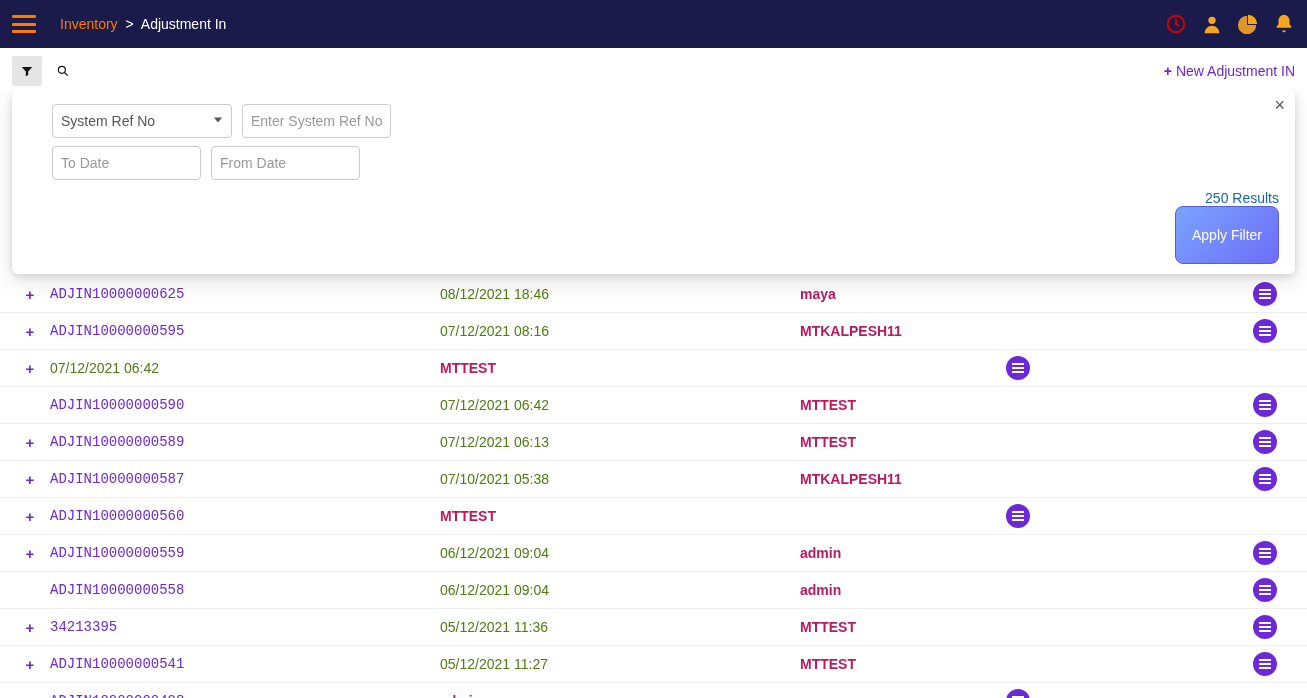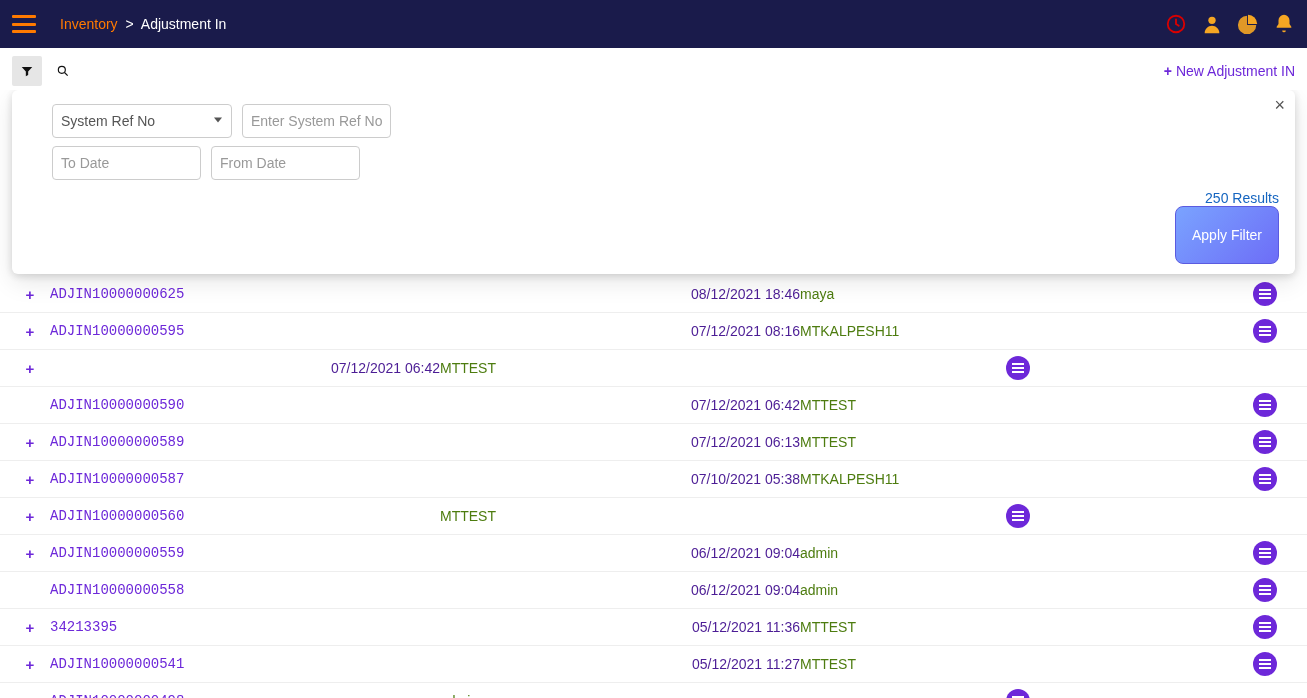--- a/index.html
+++ b/index.html
@@ -188,22 +188,22 @@
     font-weight: bold;
     font-size: 15px;
     cursor: pointer;
     text-align: center;
   }
   .row .ref {
     color: #6d28d9;
     cursor: pointer;
     font-family: Liberation Mono, monospace;
   }
-  .row .date { color: #4c1d95; text-align: right; }
-  .row .user { color: #4d7c0f; }
+  .row .date { color: #4d7c0f; }
+  .row .user { color: #be185d; font-weight: bold; }
   .row .action {
     display: flex;
     justify-content: center;
   }
   .action-btn {
     width: 24px; height: 24px;
     background: #6d28d9;
     border-radius: 50%;
     display: inline-flex;
     align-items: center; justify-content: center;

